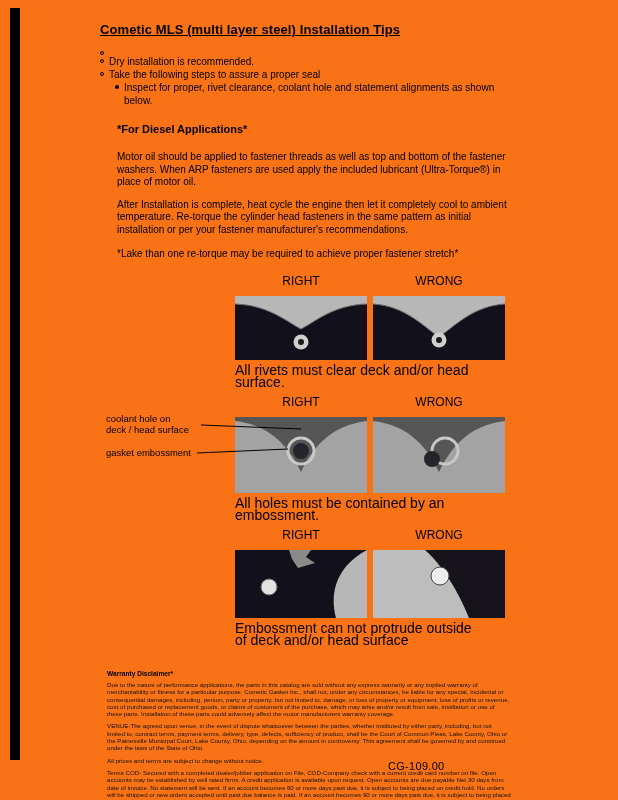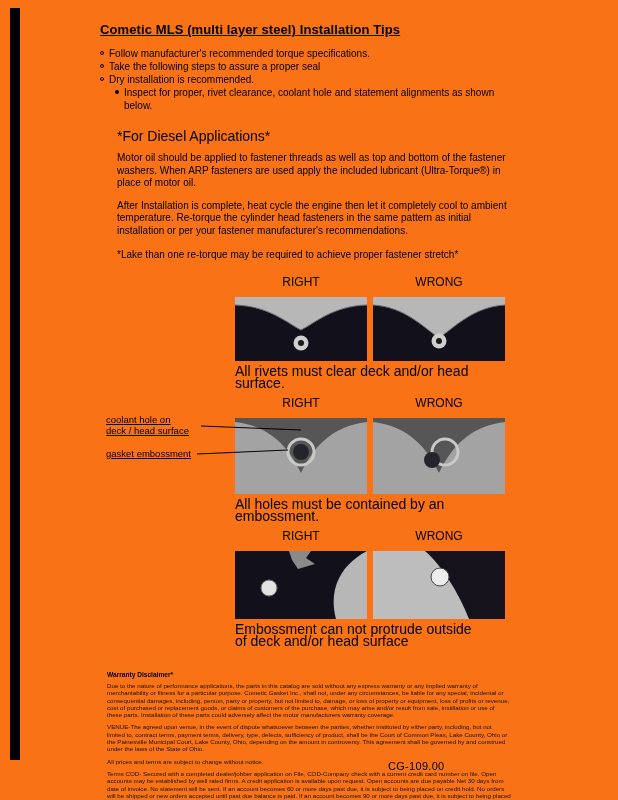--- a/index.html
+++ b/index.html
@@ -48,42 +48,41 @@
   }
   .b-sub { margin-left: 15px; }
   .b-dot {
     flex: 0 0 auto;
     width: 4px; height: 4px;
     background: #000;
     border-radius: 50%;
     margin-top: 4px;
   }
   .diesel-block { margin-left: 17px; margin-top: 16px; width: 398px; }
-  .diesel-heading { font-size: 14px; font-weight: normal; margin-bottom: 8px; }
+  .diesel-heading { font-size: 11px; font-weight: bold; margin-bottom: 16px; }
   .para { font-size: 10px; line-height: 12.5px; margin-bottom: 10px; }
   .note { font-size: 10px; line-height: 12px; margin-top: 12px; }
   .diagrams { margin-top: 14px; }
   .drow { position: relative; margin-bottom: 7px; }
   .dhdrs { margin-left: 135px; display: flex; gap: 6px; }
   .dhdrs span {
     display: block; width: 132px;
     text-align: center;
     font-size: 12px;
     padding-bottom: 8px;
   }
   .dpanels { margin-left: 135px; display: flex; gap: 6px; }
   .dpanels svg { display: block; }
   .dcap { margin-left: 135px; font-size: 14px; line-height: 12px; margin-top: 4px; width: 250px; }
   .callout {
     position: absolute;
     left: 6px;
     font-size: 9.5px;
     line-height: 11px;
     width: 100px;
-    text-decoration: underline;
   }
   .callout-coolant { top: 18px; }
   .callout-emboss { top: 52px; }
   .pointer-svg {
     position: absolute;
     left: 95px; top: 14px;
     width: 112px; height: 76px;
     pointer-events: none;
   }
   .disclaimer { margin-left: 7px; margin-top: 24px; width: 404px; }
@@ -102,29 +101,28 @@
 <div class="page">
   <div class="left-bar"></div>
 
   <div class="content">
 
     <span class="doc-title">Cometic MLS (multi layer steel) Installation Tips</span>
 
     <div class="bullets">
       <div class="b-line">
         <span class="b-circle"></span>
-        <span>Follow manufacturer's recommended torque specifications.</span>
+      </div>
+      <div class="b-line">
+        <span class="b-circle"></span>
+        <span>Dry installation is recommended.</span>
       </div>
       <div class="b-line">
         <span class="b-circle"></span>
         <span>Take the following steps to assure a proper seal</span>
-      </div>
-      <div class="b-line">
-        <span class="b-circle"></span>
-        <span>Dry installation is recommended.</span>
       </div>
       <div class="b-line b-sub">
         <span class="b-dot"></span>
         <span>Inspect for proper, rivet clearance, coolant hole and statement alignments as shown below.</span>
       </div>
     </div>
 
     <div class="diesel-block">
       <div class="diesel-heading">*For Diesel Applications*</div>
       <div class="para">Motor oil should be applied to fastener threads as well as top and bottom of the fastener washers. When ARP fasteners are used apply the included lubricant (Ultra-Torque®) in place of motor oil.</div>

